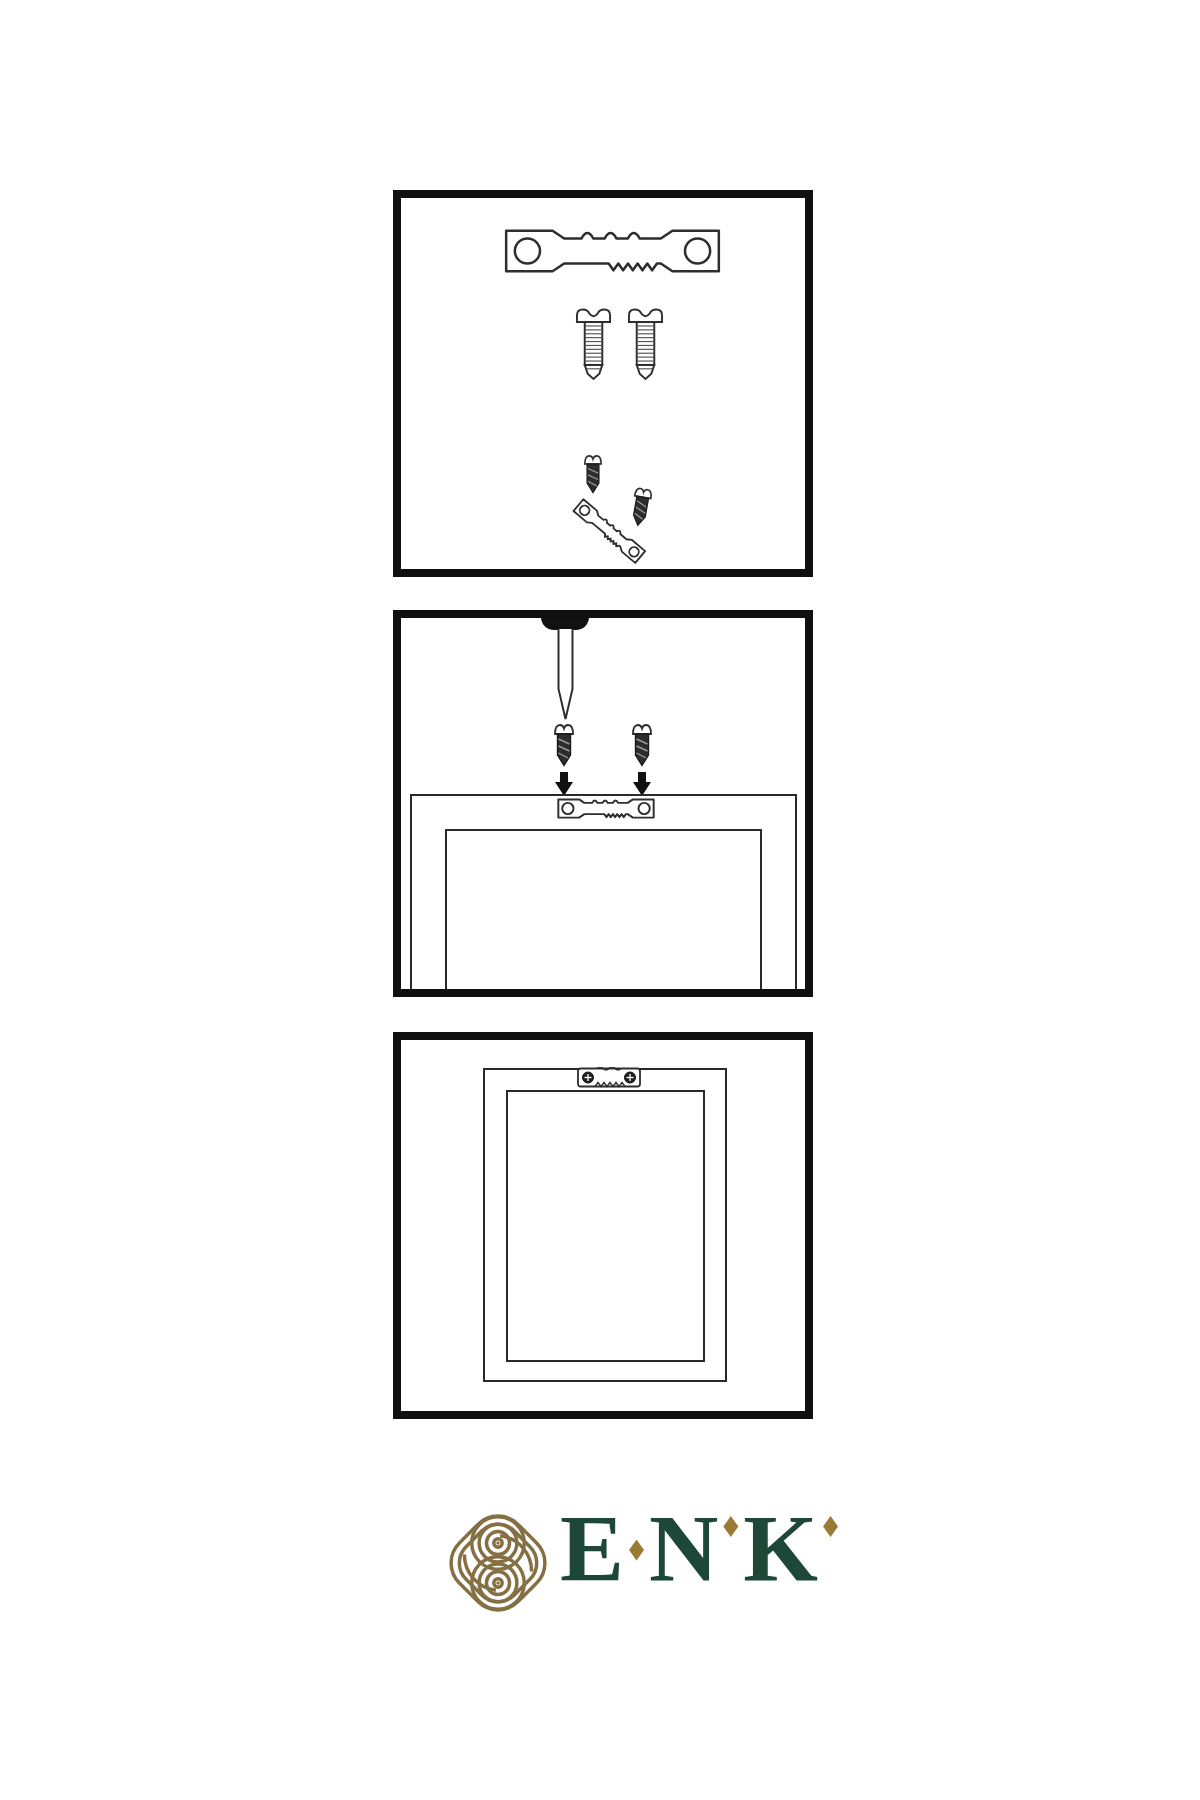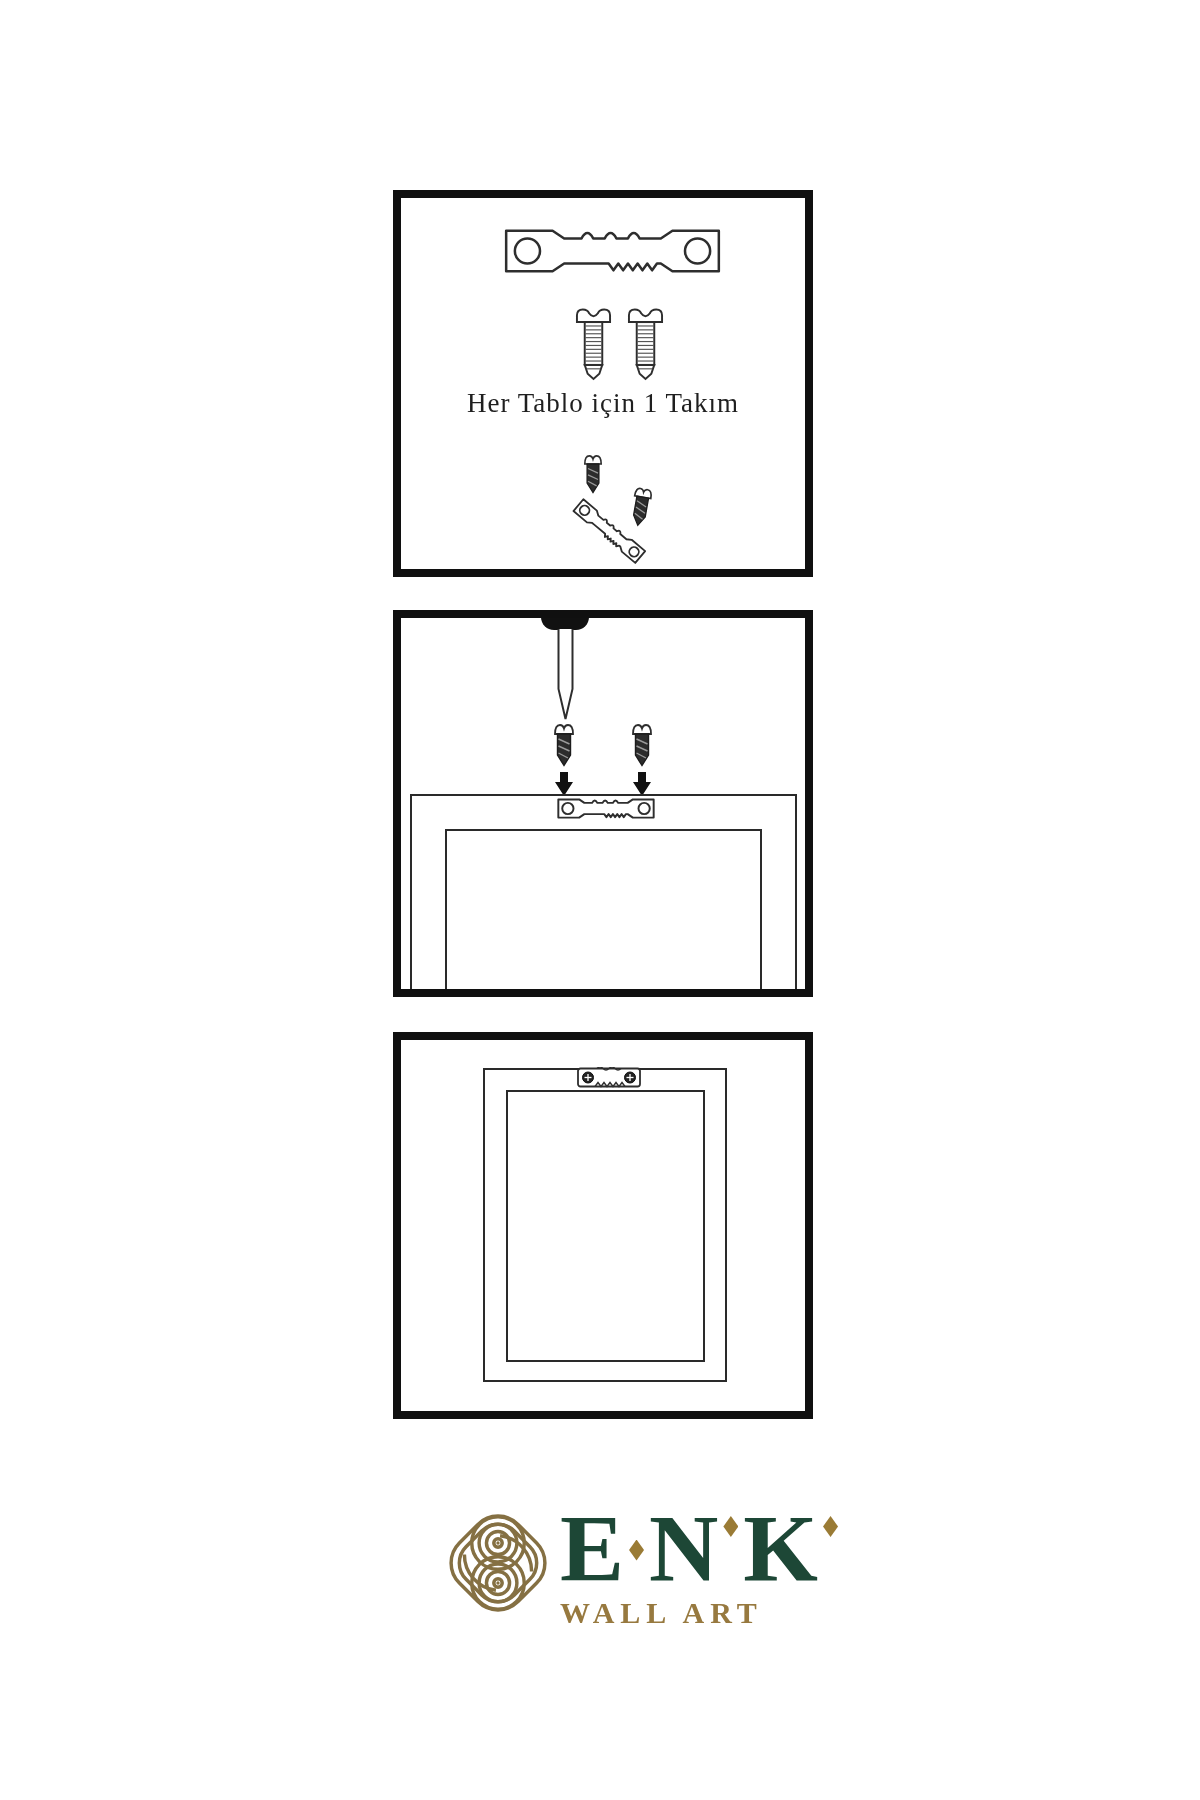--- a/index.html
+++ b/index.html
@@ -76,21 +76,20 @@
           <line x1="10.5" y1="41" x2="27.5" y2="41"></line>
         <line x1="10.5" y1="45" x2="27.5" y2="45"></line>
           <line x1="10.5" y1="49" x2="27.5" y2="49"></line>
         <line x1="10.5" y1="53" x2="27.5" y2="53"></line>
           <line x1="10.5" y1="57" x2="27.5" y2="57"></line>
       </g>
       <path d="M10 61 L13 70 L19 75.5 L25 70 L28 61 Z" fill="#fff" stroke="#2e2e2e" stroke-width="2"></path>
       <line x1="12" y1="65" x2="26" y2="65" stroke="#555" stroke-width="1.2"></line>
     </svg>
 
-    <div class="caption">Her Tablo için 1 Takım</div>
 
     <svg class="abs" style="left:182px;top:255px;" width="20" height="42" viewBox="0 0 22 46">
       <path d="M2 12 Q2 3 7 3 Q10 3 11 6.5 Q12 3 15 3 Q20 3 20 12 Z" fill="#fff" stroke="#2e2e2e" stroke-width="1.8"></path>
       <path d="M4.5 12 H17.5 V33 L11 43.5 L4.5 33 Z" fill="#2c2c2c" stroke="#1c1c1c" stroke-width="1.4"></path>
       <g stroke="#9a9a9a" stroke-width="1.4">
         <line x1="5.5" y1="17" x2="16.5" y2="22"></line>
           <line x1="5.5" y1="24" x2="16.5" y2="29"></line>
         <line x1="5.5" y1="31" x2="15" y2="36"></line>
       </g>
     </svg>
@@ -193,17 +192,16 @@
   <div class="logo-row">
     <div class="brand-text-col">
       <div class="brand-letters">
         <span class="brand-letter">E</span>
         <span class="diamond d-mid"></span>
         <span class="brand-letter">N</span>
         <span class="diamond d-top"></span>
         <span class="brand-letter">K</span>
         <span class="diamond d-top"></span>
       </div>
-      <div class="tagline">WALL ART</div>
     </div>
   </div>
 
 </div>
 
 </body></html>

